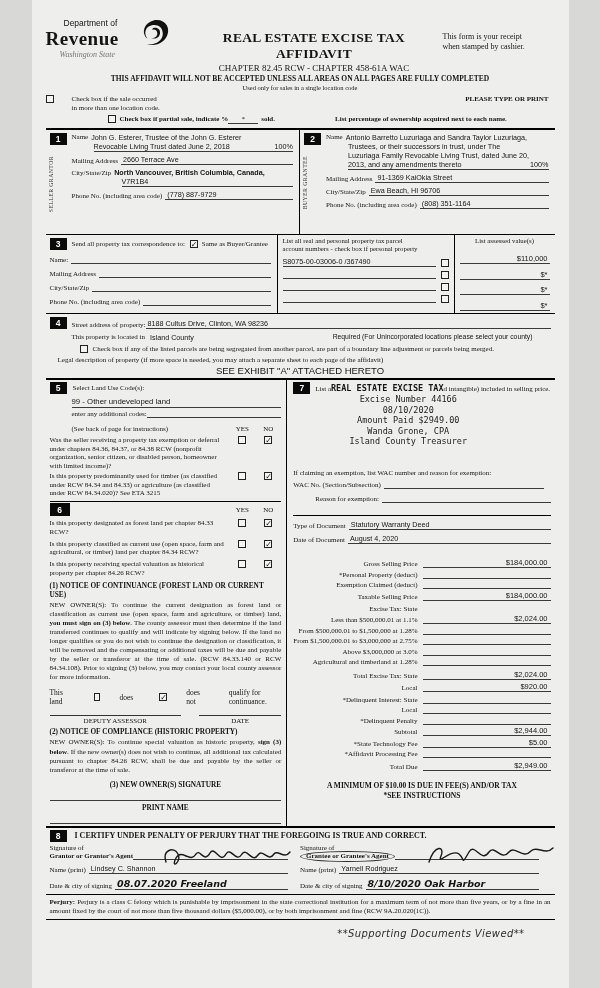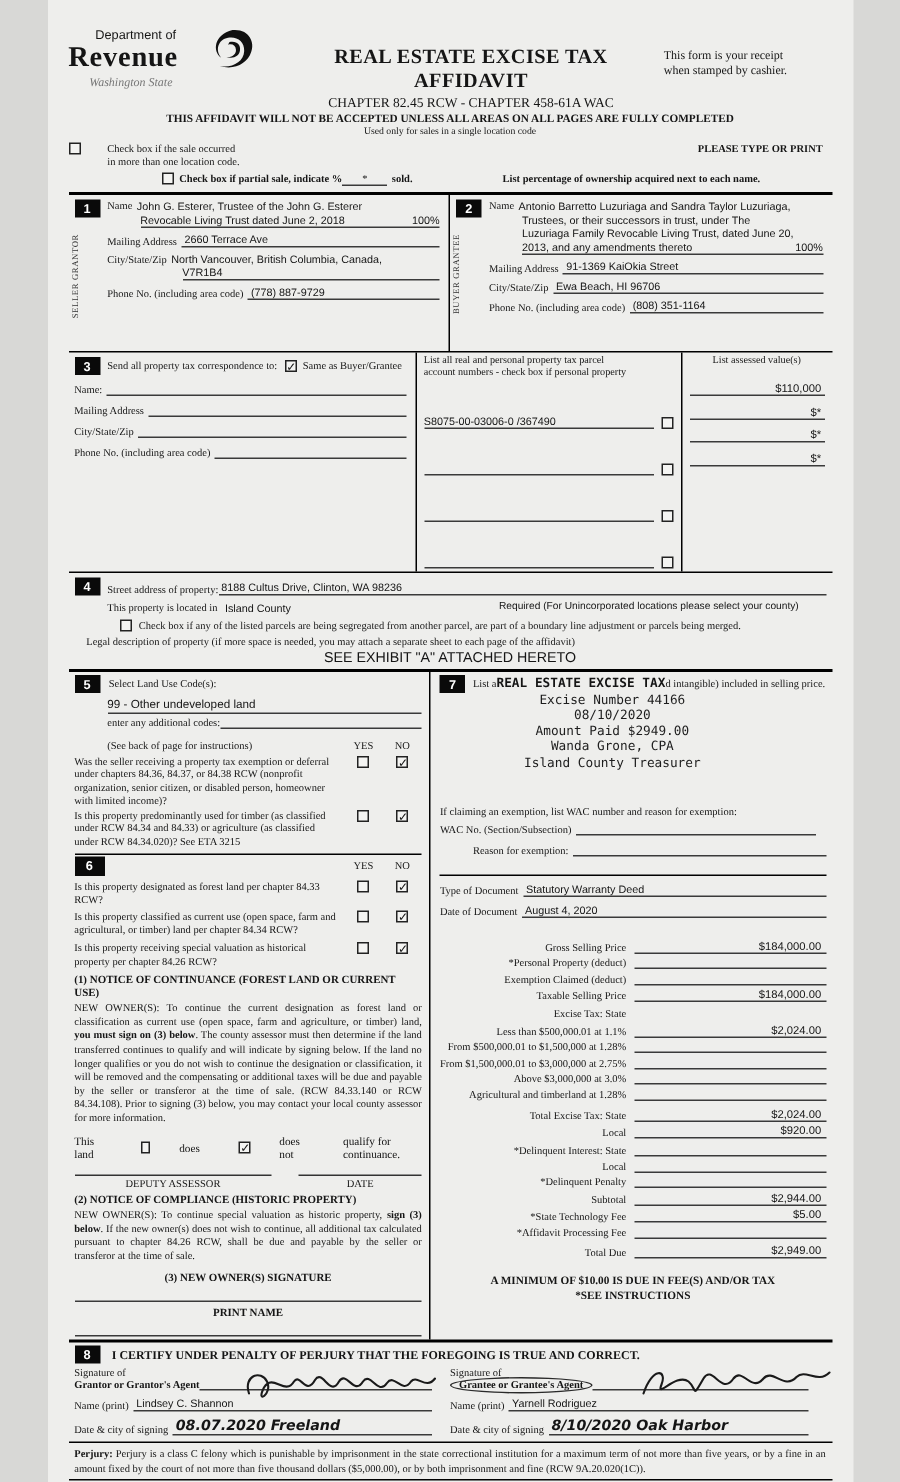--- a/index.html
+++ b/index.html
@@ -50,21 +50,21 @@
   .fline { display:flex; align-items:flex-end; margin-top:3px; }
   .fline .lbl { white-space:nowrap; padding-right:3px; }
   .fval { flex:1; border-bottom:1px solid #3a3a3a; font-family:"Liberation Sans", sans-serif; font-size:7.2px; padding:0 2px; min-height:8px; }
   .nameblock .txt { font-family:"Liberation Sans", sans-serif; font-size:7.2px; }
   
   .sec3 { display:flex; border-bottom:1.5px solid #000; }
   .s3l { flex:1; padding:3px 6px 4px 4px; }
   .s3m { width:178px; border-left:1.2px solid #000; border-right:1.2px solid #000; padding:2px 5px; }
   .s3r { width:100px; padding:2px 5px; }
   .s3hdr { font-size:6.8px; line-height:1.2; }
-  .prow { display:flex; align-items:flex-end; margin-top:22px; }
+  .prow { display:flex; align-items:flex-end; margin-top:3px; }
   .prow .pv { flex:1; border-bottom:1px solid #3a3a3a; font-family:"Liberation Sans", sans-serif; font-size:7.2px; min-height:9px; }
   .prow .cb { margin-left:5px; }
   .vrow { border-bottom:1px solid #3a3a3a; text-align:right; font-family:"Liberation Sans", sans-serif; font-size:7.5px; margin-top:5.5px; min-height:9px; padding-right:2px; }
   
   .sec4 { border-bottom:2px solid #000; padding:3px 4px 2px 4px; }
   
   .cols { display:flex; border-bottom:2px solid #000; }
   .colL { width:287px; border-right:1.2px solid #000; padding:2px 5px 2px 4px; }
   .colR { flex:1; padding:2px 4px 2px 6px; }
   .q { display:flex; margin-top:3px; }
@@ -151,21 +151,21 @@
           <span style="flex:1"></span>
           <span class="pct">100%</span>
         </div>
       </div>
       <div class="fline">
         <span class="lbl">Mailing Address</span>
         <span class="fval">2660 Terrace Ave</span>
       </div>
       <div class="fline">
         <span class="lbl">City/State/Zip</span>
-        <span class="txt sans" style="font-size:7.2px;">North Vancouver, British Columbia, Canada,</span>
+        <span class="txt sans" style="font-size:7.2px;font-weight:bold;">North Vancouver, British Columbia, Canada,</span>
       </div>
       <div class="u" style="margin-left:50px; font-family:'Liberation Sans',sans-serif; font-size:7.2px;">V7R1B4</div>
       <div class="fline">
         <span class="lbl">Phone No. (including area code)</span>
         <span class="fval">(778) 887-9729</span>
       </div>
     </div>
 
     <div class="party">
       <span class="nb nbox">2</span>

